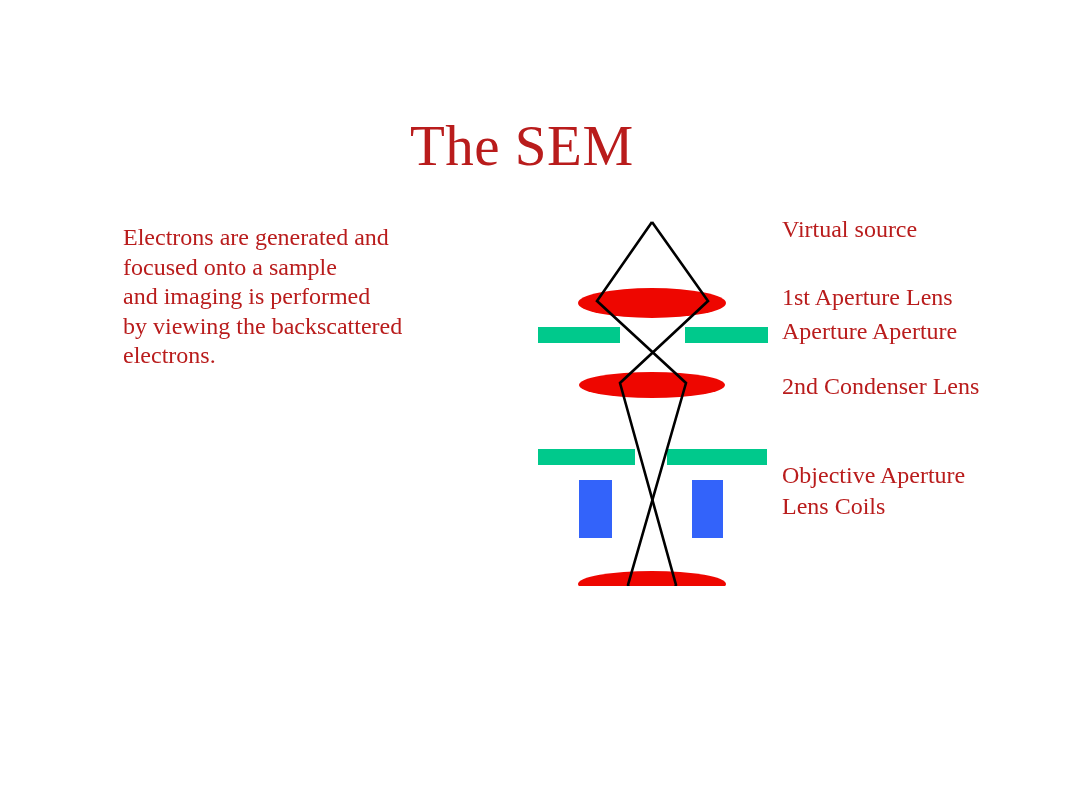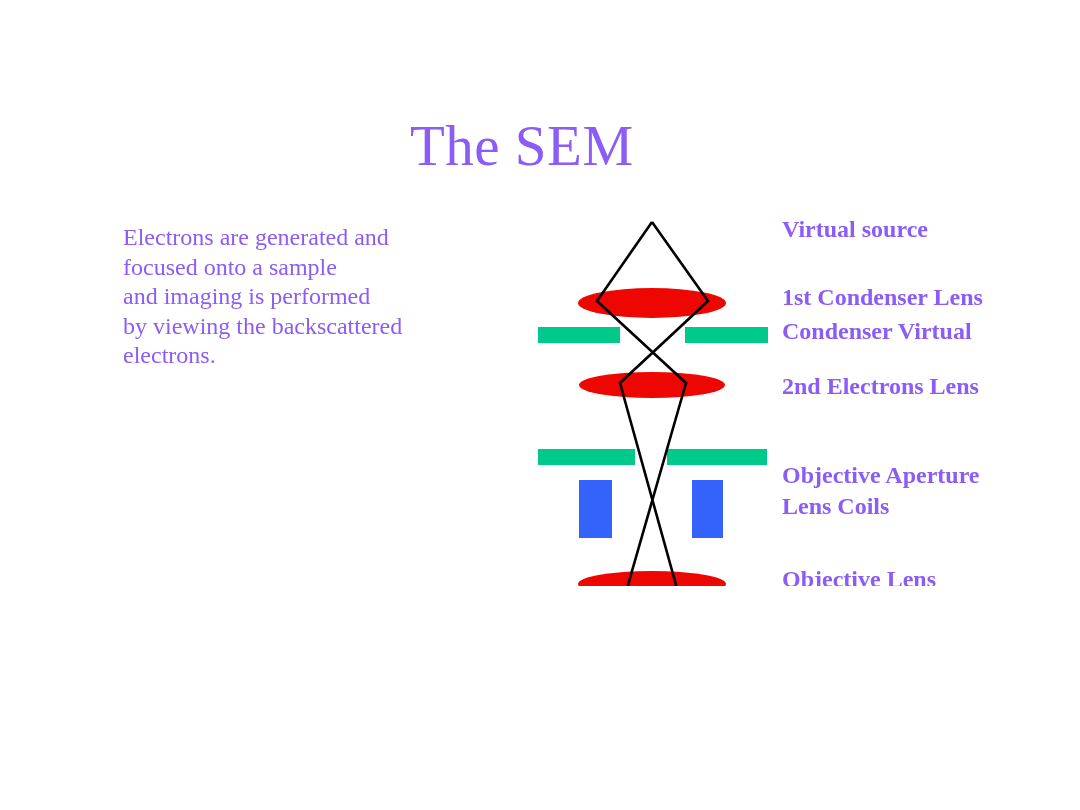--- a/index.html
+++ b/index.html
@@ -4,21 +4,21 @@
 <style>
   * { margin: 0; padding: 0; box-sizing: border-box; }
   html, body { background: #ffffff; }
   .slide {
     position: relative;
     width: 1080px;
     height: 586px;
     background: #ffffff;
     overflow: hidden;
     font-family: "Liberation Serif", "DejaVu Serif", serif;
-    color: #8b5cf6;
+    color: #b91c1c;
   }
   .title {
     position: absolute;
     left: 410px;
     top: 113px;
     font-size: 57px;
     font-weight: normal;
     letter-spacing: 0.5px;
     white-space: nowrap;
   }
@@ -37,21 +37,20 @@
     top: 0;
     width: 1080px;
     height: 810px;
   }
   .diagram-label {
     position: absolute;
     left: 782px;
     font-size: 24px;
     line-height: 28px;
     white-space: nowrap;
-    font-weight: bold;
   }
 </style>
 </head>
 <body>
 
 <div class="slide">
 
   <h1 class="title">The SEM</h1>
 
   <div class="description">Electrons are generated and
@@ -75,21 +74,20 @@
     <rect x="579" y="480" width="33" height="58" fill="#3363fa"></rect>
     <rect x="692" y="480" width="31" height="58" fill="#3363fa"></rect>
 
     <rect x="542" y="643" width="221" height="34" fill="#ff9ccd"></rect>
 
     <polyline points="652,222 597,301 686,383 628,585 652,644" fill="none" stroke-width="2.6" stroke="#000000"></polyline>
     <polyline points="652,222 708,301 620,383 676,585 652,644" fill="none" stroke-width="2.6" stroke="#000000"></polyline>
   </svg>
 
   <div class="diagram-label" style="top:215px">Virtual source</div>
-  <div class="diagram-label" style="top:283px">1st Condenser Lens</div>
-  <div class="diagram-label" style="top:317px">Condenser Virtual</div>
-  <div class="diagram-label" style="top:372px">2nd Electrons Lens</div>
+  <div class="diagram-label" style="top:283px">1st Aperture Lens</div>
+  <div class="diagram-label" style="top:317px">Aperture Aperture</div>
+  <div class="diagram-label" style="top:372px">2nd Condenser Lens</div>
   <div class="diagram-label" style="top:461px">Objective Aperture</div>
   <div class="diagram-label" style="top:492px">Lens Coils</div>
-  <div class="diagram-label" style="top:565px">Objective Lens</div>
   <div class="diagram-label" style="top:640px">Coils</div>
 
 </div>
 
 </body></html>

